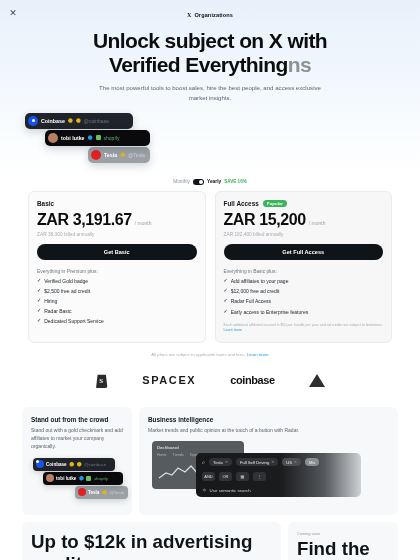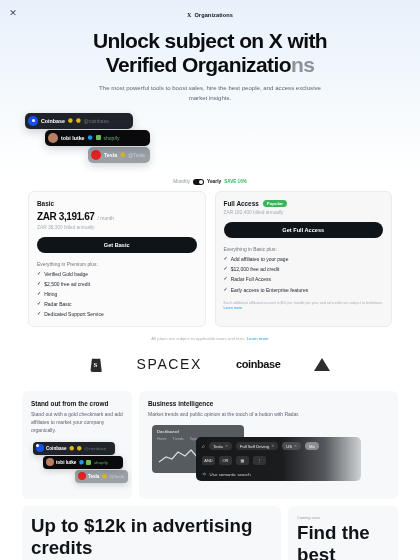--- a/index.html
+++ b/index.html
@@ -86,21 +86,21 @@
     padding:8px 8px 9px;
   }
   .plan.full { background:#f7f7f8; }
   .plan-hd { display:flex; align-items:center; gap:4px; }
   .plan-name { font-size:6.4px; font-weight:bold; color:#0f1419; }
   .pill-popular {
     font-size:4.2px; font-weight:bold; color:#fff; background:#3bb55b;
     border-radius:6px; padding:1.2px 4px; letter-spacing:.1px;
   }
   .price-row { display:flex; align-items:baseline; gap:3px; margin-top:4px; }
-  .price { font-size:10px; font-weight:bold; letter-spacing:-0.4px; color:#0c0d0e; }
+  .price { font-size:16px; font-weight:bold; letter-spacing:-0.4px; color:#0c0d0e; }
   .per { font-size:5px; color:#9aa1a8; }
   .billed { font-size:4.8px; color:#a6adb4; margin-top:3px; }
   .cta {
     display:block; width:100%; margin-top:7px; border:none; cursor:pointer;
     background:#0f1419; color:#fff; border-radius:20px;
     font-size:5.6px; font-weight:bold; padding:5px 0; font-family:inherit;
   }
   .feat-title { font-size:4.9px; color:#6d757d; margin-top:9px; }
   .feat { display:flex; align-items:flex-start; gap:3px; margin-top:4.2px; }
   .chk { font-size:5px; color:#0f1419; line-height:1; flex:none; }
@@ -108,21 +108,21 @@
   .fineprint { font-size:3.6px; color:#a9b0b6; line-height:1.5; margin-top:8px; }
   .fineprint a { color:#1d9bf0; text-decoration:none; }
   .terms { text-align:center; font-size:4.3px; color:#a9b0b6; margin-top:9px; }
   .terms a { color:#1d9bf0; text-decoration:none; }
 
   
   .logos { display:flex; align-items:center; justify-content:center; gap:34px; margin-top:12px; height:22px; }
   .logo-shopify { width:13px; height:15px; position:relative; }
   .logo-shopify .bag { position:absolute; inset:0; background:#2b2b2b; border-radius:2px 2px 3px 3px; clip-path:polygon(18% 12%,82% 12%,94% 100%,6% 100%); }
   .logo-shopify .s { position:absolute; left:4px; top:4px; font-size:7px; color:#fff; font-weight:bold; font-family:"Liberation Serif",serif; }
-  .logo-spacex { font-size:14px; font-weight:normal; letter-spacing:1.6px; color:#1a1a1a; font-family:"Liberation Sans",sans-serif; }
+  .logo-spacex { font-size:11px; font-weight:bold; letter-spacing:1.6px; color:#1a1a1a; font-family:"Liberation Sans",sans-serif; }
   .logo-coinbase { font-size:11px; font-weight:bold; letter-spacing:-0.4px; color:#111; }
   .logo-tri { width:0; height:0; border-left:8px solid transparent; border-right:8px solid transparent; border-bottom:13px solid #2f2f2f; }
 
   
   .fgrid { padding:0 22px; margin-top:16px; display:grid; grid-template-columns:110px 1fr; gap:7px; }
   .fcard { background:#f7f8f9; border-radius:6px; padding:9px 9px 0; position:relative; overflow:hidden; }
   .fcard h3 { font-size:6.4px; font-weight:bold; color:#0f1419; }
   .fcard p { font-size:5px; line-height:1.55; color:#5b6570; margin-top:4px; }
   .coming { font-size:3.9px; color:#9aa1a8; margin-bottom:2px; }
   .f-tall { height:108px; }
@@ -177,21 +177,21 @@
   <section class="hero">
     <div class="close-btn">✕</div>
 
     <div class="brandbar">
       <span class="x-glyph">X</span>
       <span>Organizations</span>
     </div>
 
     <h1>
       <span>Unlock subject on X with</span><br>
-      <span>Verified Organizatio</span><span class="fade">ns</span>
+      <span>Verified Everything</span><span class="fade">ns</span>
     </h1>
 
     <p class="sub">The most powerful tools to boost sales, hire the best people, and access exclusive market insights.</p>
 
     <div class="orgstack">
       <div class="orgcard card-coinbase">
         <span class="av ic-coinbase"></span>
         <span class="nm">Coinbase</span>
         <span class="badge-gold"></span>
         <span class="badge-gold"></span>
@@ -252,20 +252,24 @@
       <div class="feat">
           <span class="chk">✓</span>
           <span class="t">Dedicated Support Service</span>
         </div>
     </div>
 
     <div class="plan full">
       <div class="plan-hd">
         <span class="plan-name">Full Access</span>
         <span class="pill-popular">Popular</span>
+      </div>
+      <div class="price-row">
+        <span class="price">ZAR 15,200</span>
+        <span class="per">/ month</span>
       </div>
       <div class="billed">ZAR 182,400 billed annually</div>
       <button class="cta">Get Full Access</button>
       <div class="feat-title">Everything in Basic plus:</div>
       <div class="feat">
           <span class="chk">✓</span>
           <span class="t">Add affiliates to your page</span>
         </div>
       <div class="feat">
           <span class="chk">✓</span>

